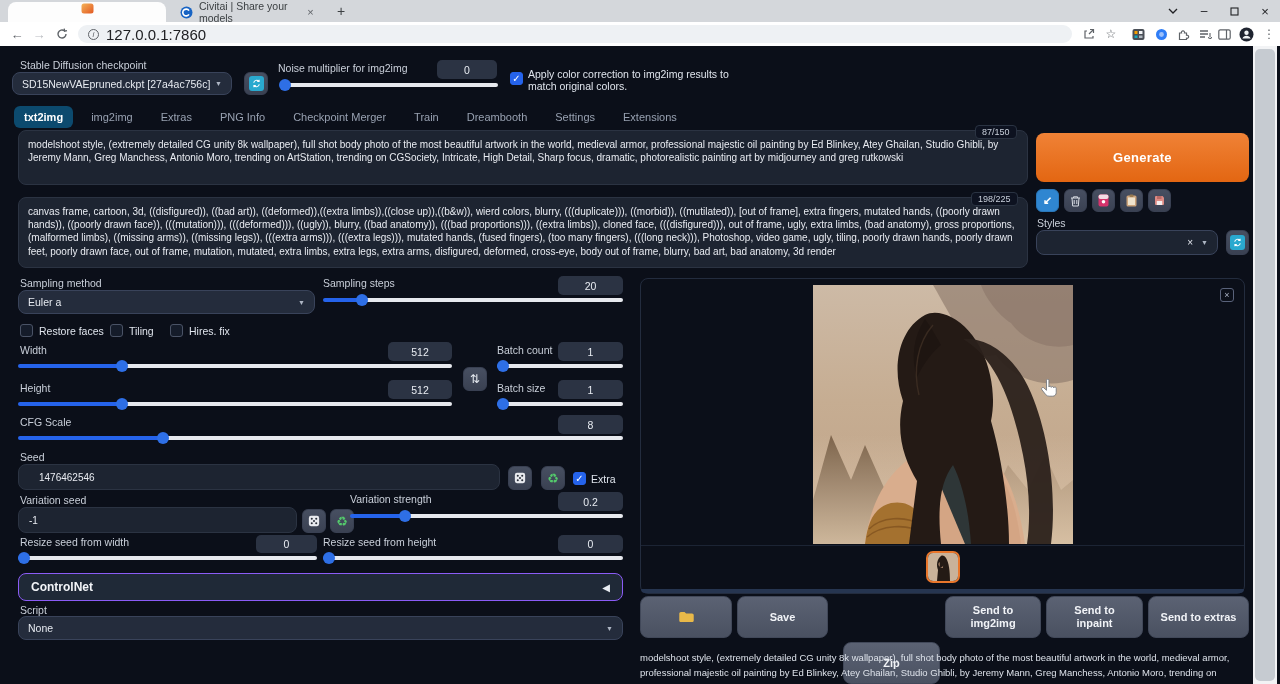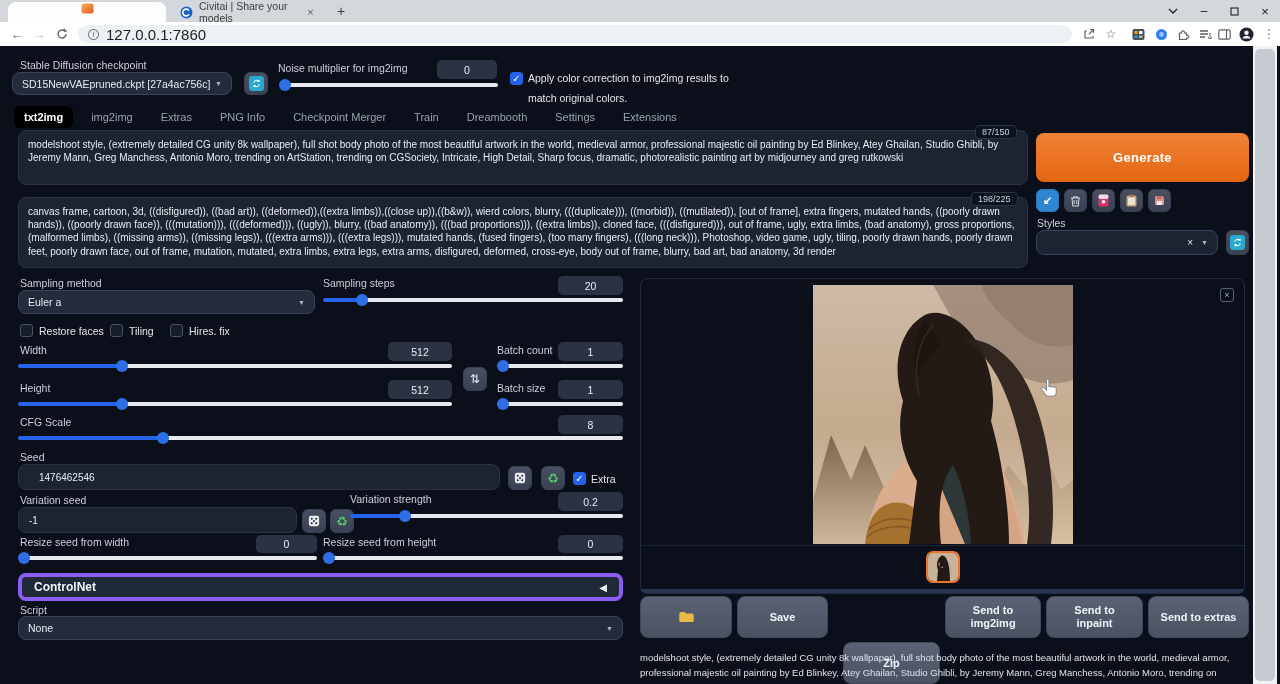--- a/index.html
+++ b/index.html
@@ -48,21 +48,21 @@
              border-radius:8px; color:#f1f3f7; display:flex; align-items:center; justify-content:center;
              text-align:center; font-size:11px; font-weight:bold; line-height:13px; }
   .minibtn { position:absolute; background:linear-gradient(180deg,#474f61,#3a4152); border:1px solid #394052;
              border-radius:6px; display:flex; align-items:center; justify-content:center; }
   .cb { position:absolute; width:13px; height:13px; border-radius:3px; background:#151c2a;
         border:1px solid #4a5366; }
   .cb.on { background:#2563eb; border-color:#2563eb; color:#fff; font-size:10px; text-align:center;
            line-height:12px; }
   .cblbl { position:absolute; font-size:10.5px; color:#dfe4ec; white-space:nowrap; }
   .tab { padding:5px 10px; font-size:11px; color:#98a1b1; border-radius:6px; white-space:nowrap; }
-  .tab.active { background:#000000; color:#ffffff; font-weight:bold; }
+  .tab.active { background:#0c4a6e; color:#ffffff; font-weight:bold; }
   .cyicon { width:15px; height:15px; background:#2aa9cf; border-radius:3px; display:flex;
             align-items:center; justify-content:center; }
   #scrollbar { position:absolute; right:3px; top:0; width:24px; height:638px; background:#f2f3f5; }
   #scrollthumb { position:absolute; left:2px; right:2px; top:3px; bottom:3px; background:#c6cbd1; border-radius:5px; }
 </style>
 </head>
 <body>
 
 <div id="window">
 
@@ -178,21 +178,21 @@
             <path d="M4 7 a4.2 4.2 0 0 1 7.4-2.2 M11.8 2.4 v2.8 h-2.8 M12 9 a4.2 4.2 0 0 1-7.4 2.2 M4.2 13.6 v-2.8 h2.8" fill="none" stroke="#fff" stroke-width="1.5"></path>
           </svg>
       </span>
     </div>
     <div class="lbl" style="left:278px; top:16px;">Noise multiplier for img2img</div>
     <div class="num" style="left:437px; top:14px; width:60px; height:19px;">0</div>
     <div class="slider" style="left:281px; top:37px; width:217px; background:linear-gradient(to right,#2563eb 0%,#2563eb 1%,#e7e9ee 1%);">
       <span class="knob" style="left:2%;"></span>
     </div>
     <div class="cb on" style="left:510px; top:26px;">✓</div>
-    <div class="cblbl" style="left:528px; top:22px; width:205px; white-space:normal; line-height:20px;">Apply color correction to img2img results to match original colors.</div>
+    <div class="cblbl" style="left:528px; top:22px; width:205px; white-space:normal; line-height:12px;">Apply color correction to img2img results to match original colors.</div>
 
     <div class="abs" style="left:14px; top:60px; display:flex; gap:8px; align-items:center;">
       <span class="tab active">txt2img</span>
       <span class="tab">img2img</span>
       <span class="tab">Extras</span>
       <span class="tab">PNG Info</span>
       <span class="tab">Checkpoint Merger</span>
       <span class="tab">Train</span>
       <span class="tab">Dreambooth</span>
       <span class="tab">Settings</span>
@@ -340,21 +340,21 @@
     <div class="num" style="left:256px; top:489px; width:61px; height:18px;">0</div>
     <div class="slider" style="left:18px; top:510px; width:299px; background:linear-gradient(to right,#2563eb 0 2%,#e7e9ee 2%);">
         <span class="knob" style="left:2%;"></span>
       </div>
     <div class="lbl" style="left:323px; top:490px;">Resize seed from height</div>
     <div class="num" style="left:558px; top:489px; width:65px; height:18px;">0</div>
     <div class="slider" style="left:323px; top:510px; width:300px; background:linear-gradient(to right,#2563eb 0 2%,#e7e9ee 2%);">
         <span class="knob" style="left:2%;"></span>
       </div>
 
-    <div class="abs" style="left:18px; top:527px; width:605px; height:28px; background:#1f2937; border:4px solid #8b5cf6; border-radius:8px; display:flex; align-items:center; padding:0 12px;">
+    <div class="abs" style="left:18px; top:527px; width:605px; height:28px; background:#1f2937; border:1px solid #8b5cf6; border-radius:8px; display:flex; align-items:center; padding:0 12px;">
       <span style="font-size:12px; font-weight:bold; color:#f2f4f8;">ControlNet</span>
       <span style="margin-left:auto; font-size:10px; color:#e8ecf2;">◀</span>
     </div>
 
     <div class="lbl" style="left:20px; top:558px;">Script</div>
     <div class="dd" style="left:18px; top:570px; width:605px; height:24px;">
       <span>None</span>
       <span class="caret">▼</span>
     </div>
 

